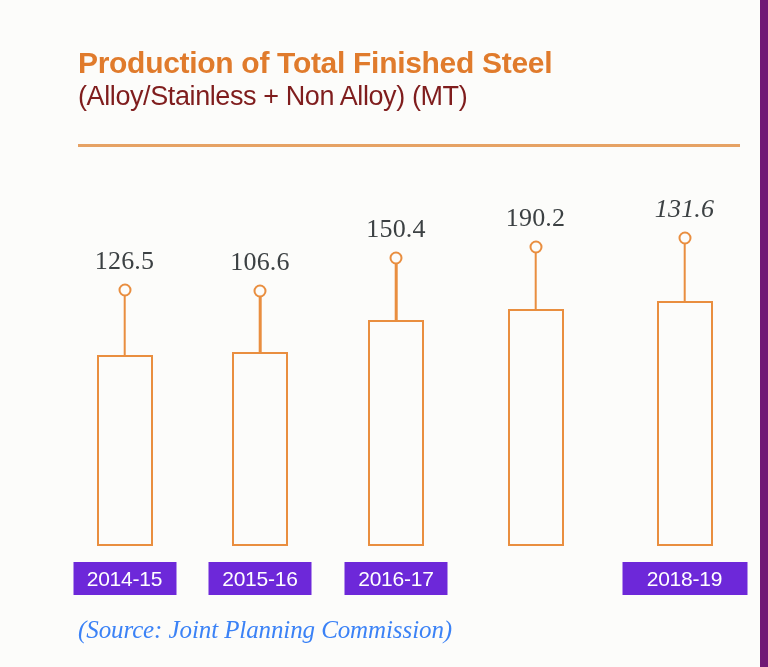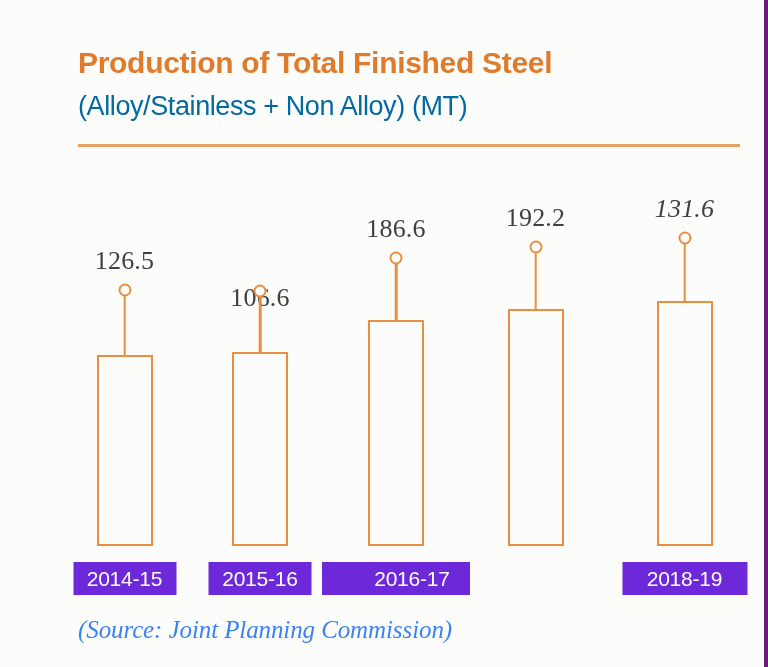--- a/index.html
+++ b/index.html
@@ -13,21 +13,21 @@
     font-family: "Liberation Sans", sans-serif;
     overflow: hidden;
     position: relative;
   }
   #page {
     position: absolute;
     left: 0; top: 0;
     width: 768px;
     height: 667px;
     background: #fcfcfa;
-    border-right: 4px solid #701a75;
+    border-right: 8px solid #701a75;
     box-sizing: border-box;
     overflow: hidden;
   }
 
   
   .title-block {
     position: absolute;
     left: 78px;
     top: 46px;
     width: 670px;
@@ -38,24 +38,24 @@
     font-weight: bold;
     color: #e07b2c;
     letter-spacing: -0.3px;
     line-height: 1.1;
     white-space: nowrap;
   }
   .chart-subtitle {
     font-family: "Liberation Sans", sans-serif;
     font-size: 27px;
     font-weight: normal;
-    color: #0369a1;
+    color: #7f1d1d;
     letter-spacing: -0.4px;
     line-height: 1.15;
-    margin-top: 12px;
+    margin-top: 2px;
     white-space: nowrap;
   }
   .title-rule {
     position: absolute;
     left: 78px;
     top: 144px;
     width: 662px;
     height: 3px;
     background: #e6a264;
   }
@@ -144,31 +144,31 @@
     <div class="chart-subtitle">(Alloy/Stainless + Non Alloy) (MT)</div>
   </div>
   <div class="title-rule"></div>
 
   <div class="plot" id="plot-area">
       <div class="value-label" style="left: 124.5px; top: 246px;">126.5</div>
       <div class="stem" style="left: 124.5px; top: 290px; height: 65px;"></div>
       <div class="marker" style="left: 124.5px; top: 290px;"></div>
       <div class="bar" style="left: 124.5px; top: 355px; width: 56px; height: 191px;"></div>
       <div class="cat-box" style="left: 124.5px; top: 562px; width: 103px;">2014-15</div>
-      <div class="value-label" style="left: 260px; top: 247px; margin-top: 36px;">106.6</div>
+      <div class="value-label" style="left: 260px; top: 247px;">106.6</div>
       <div class="stem" style="left: 260px; top: 291px; height: 61px;"></div>
       <div class="marker" style="left: 260px; top: 291px;"></div>
       <div class="bar" style="left: 260px; top: 352px; width: 56px; height: 194px;"></div>
       <div class="cat-box" style="left: 260px; top: 562px; width: 103px;">2015-16</div>
-      <div class="value-label" style="left: 396px; top: 214px;">186.6</div>
+      <div class="value-label" style="left: 396px; top: 214px;">150.4</div>
       <div class="stem" style="left: 396px; top: 258px; height: 62px;"></div>
       <div class="marker" style="left: 396px; top: 258px;"></div>
       <div class="bar" style="left: 396px; top: 320px; width: 56px; height: 226px;"></div>
-      <div class="cat-box" style="left: 396px; top: 562px; width: 116px; padding-left: 32px;">2016-17</div>
-      <div class="value-label" style="left: 535.5px; top: 203px;">192.2</div>
+      <div class="cat-box" style="left: 396px; top: 562px; width: 103px;">2016-17</div>
+      <div class="value-label" style="left: 535.5px; top: 203px;">190.2</div>
       <div class="stem" style="left: 535.5px; top: 247px; height: 62px;"></div>
       <div class="marker" style="left: 535.5px; top: 247px;"></div>
       <div class="bar" style="left: 535.5px; top: 309px; width: 56px; height: 237px;"></div>
       <div class="value-label" style="left: 684.5px; top: 194px; font-style: italic;">131.6</div>
       <div class="stem" style="left: 684.5px; top: 238px; height: 63px;"></div>
       <div class="marker" style="left: 684.5px; top: 238px;"></div>
       <div class="bar" style="left: 684.5px; top: 301px; width: 56px; height: 245px;"></div>
       <div class="cat-box" style="left: 684.5px; top: 562px; width: 125px;">2018-19</div>
     </div>
 

